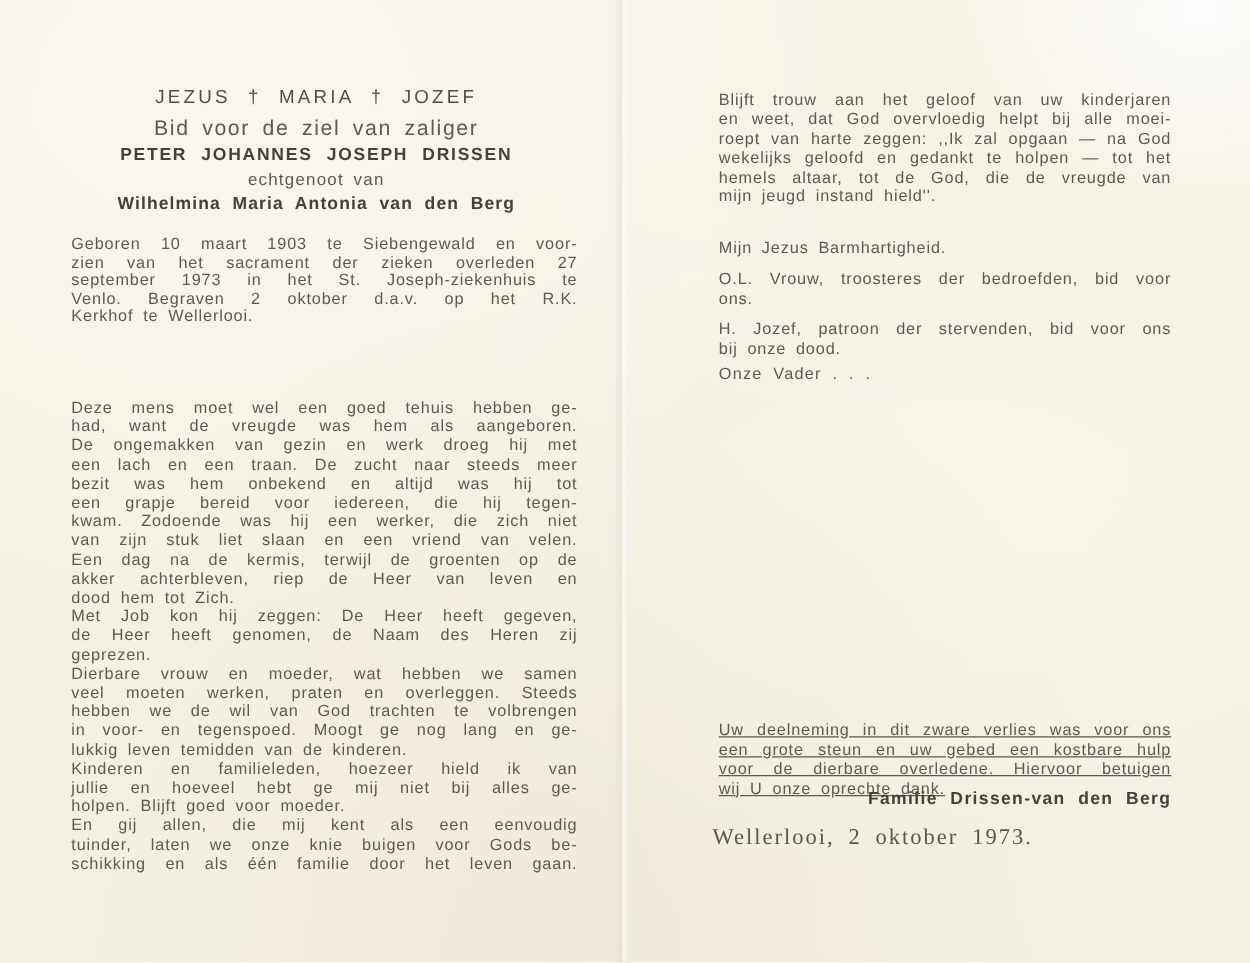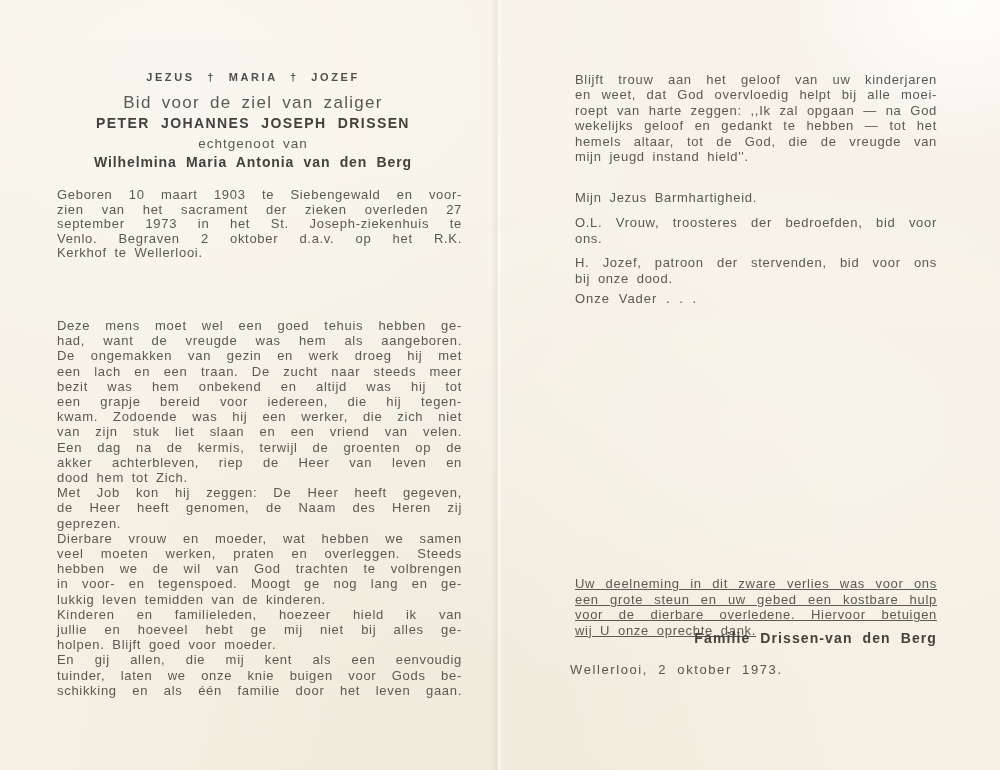--- a/index.html
+++ b/index.html
@@ -47,25 +47,24 @@
   .page-left  { left: 57px;  top: 70px; width: 405px; height: 640px; }
   .page-right { left: 575px; top: 72px; width: 362px; height: 640px; }
 
   .abs { position: absolute; left: 0; right: 0; }
 
   
   .header-block { position: absolute; top: 0; left: 0; width: 392px; height: 105px; }
   .hline { position: absolute; left: 0; width: 100%; text-align: center; white-space: nowrap; }
   .invocation {
     top: 0;
-    font-size: 11px;
+    font-size: 15px;
     letter-spacing: 2.6px;
     word-spacing: 7px;
     color: #524f49;
-    font-weight: bold;
   }
   .subtitle {
     top: 25px;
     font-size: 17px;
     letter-spacing: 1.3px;
     word-spacing: 4px;
   }
   .deceased-name {
     top: 46px;
     font-size: 14px;
@@ -115,25 +114,26 @@
     font-size: 14px;
     font-weight: 700;
     letter-spacing: 1.1px;
     word-spacing: 5px;
     color: #44413b;
     white-space: nowrap;
   }
   .dateline {
     top: 590px;
     left: -5px;
-    font-size: 13px;
+    font-size: 18px;
     letter-spacing: 1.6px;
     word-spacing: 5px;
     color: #57554e;
     white-space: nowrap;
+    font-family: Liberation Serif, serif;
   }
 </style>
 </head>
 <body>
 
 <div class="card">
   <div class="fold"></div>
 
   <div class="page page-left">
     <div class="header-block">
@@ -179,21 +179,21 @@
         <div class="tline">tuinder, laten we onze knie buigen voor Gods be-</div>
         <div class="tline">schikking en als één familie door het leven gaan.</div>
       </div>
   </div>
 
   <div class="page page-right">
     <div class="abs tblock faith">
         <div class="tline">Blijft trouw aan het geloof van uw kinderjaren</div>
         <div class="tline">en weet, dat God overvloedig helpt bij alle moei-</div>
         <div class="tline">roept van harte zeggen: ,,Ik zal opgaan — na God</div>
-        <div class="tline">wekelijks geloof en gedankt te hebben — tot het</div>
+        <div class="tline">wekelijks geloofd en gedankt te holpen — tot het</div>
         <div class="tline">hemels altaar, tot de God, die de vreugde van</div>
         <div class="tline flush">mijn jeugd instand hield''.</div>
       </div>
 
     <div class="abs prayer-1">Mijn Jezus Barmhartigheid.</div>
 
     <div class="abs tblock prayer-2">
         <div class="tline">O.L. Vrouw, troosteres der bedroefden, bid voor</div>
         <div class="tline flush">ons.</div>
       </div>

